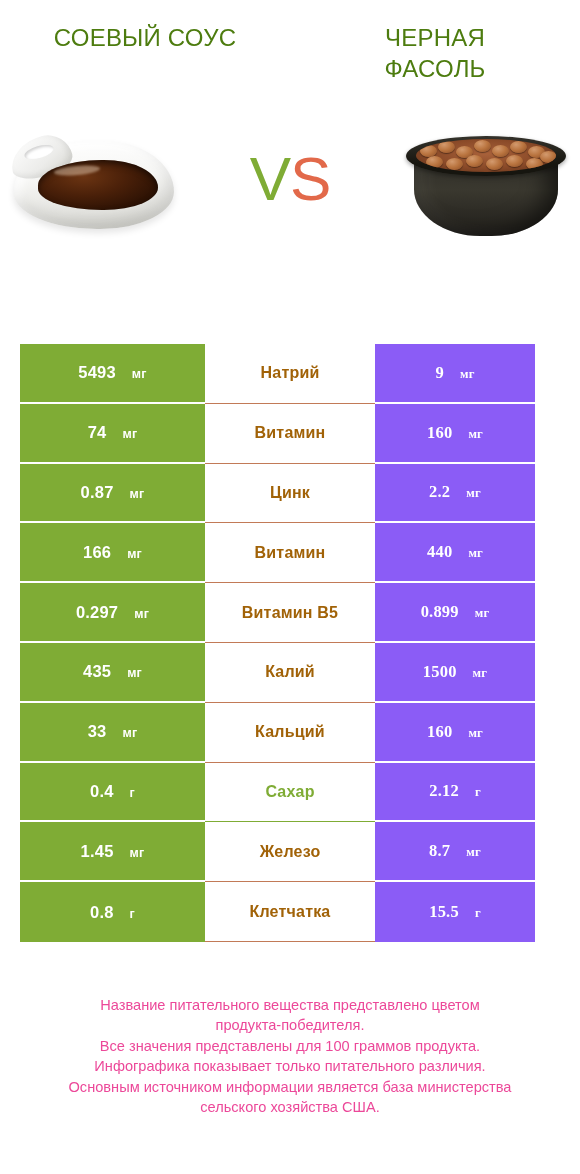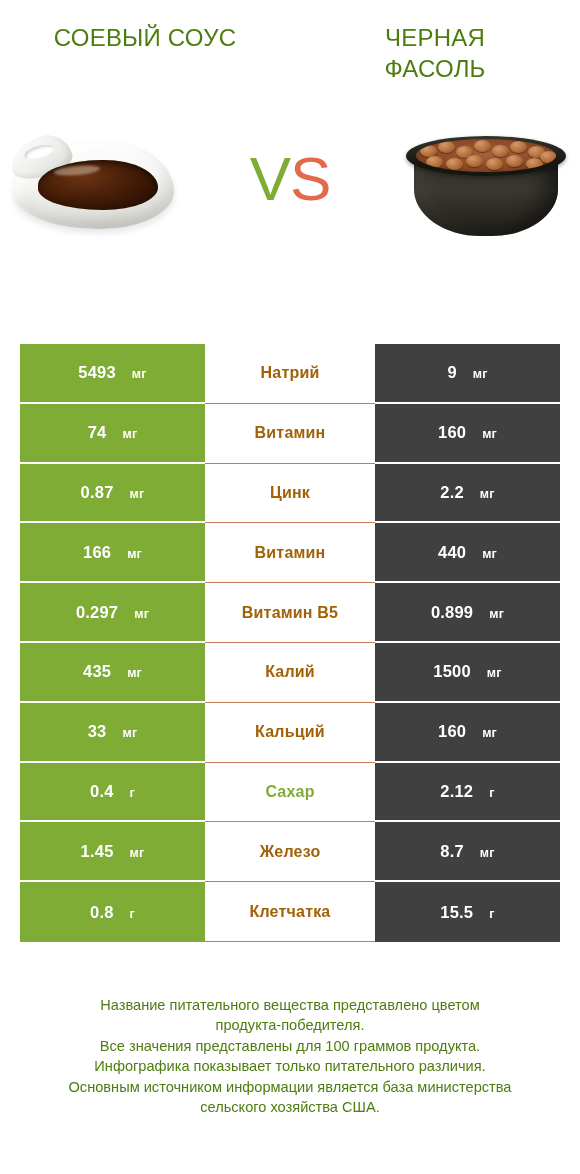--- a/index.html
+++ b/index.html
@@ -197,24 +197,25 @@
     box-sizing: border-box;
     text-align: center;
   }
   .cell-left {
     width: 185px;
     background: #7FAC35;
     color: #ffffff;
     border-bottom: 2px solid #ffffff;
   }
   .cell-right {
-    width: 185px;
-    background: #404040;
+    width: 160px;
+    background: #8b5cf6;
     color: #ffffff;
     border-bottom: 2px solid #ffffff;
+    font-family: Liberation Serif, serif;
   }
   .row:last-child .cell-left,
   .row:last-child .cell-right { border-bottom: none; }
 
   .cell-mid {
     width: 170px;
     background: #ffffff;
     border-bottom: 1px solid #C27A57;
   }
   .cell-mid.win-green { border-bottom: 1px solid #7FAC35; }
@@ -241,21 +242,21 @@
 
   
   .footer {
     position: absolute;
     left: 0;
     top: 995px;
     width: 580px;
     text-align: center;
     font-size: 14.6px;
     line-height: 20.4px;
-    color: #4d7c0f;
+    color: #ec4899;
     padding: 0 26px;
     box-sizing: border-box;
   }
   .footer p { margin: 0; }
 </style>
 </head>
 <body>
 
 <div class="header">
   <div class="header-col">

